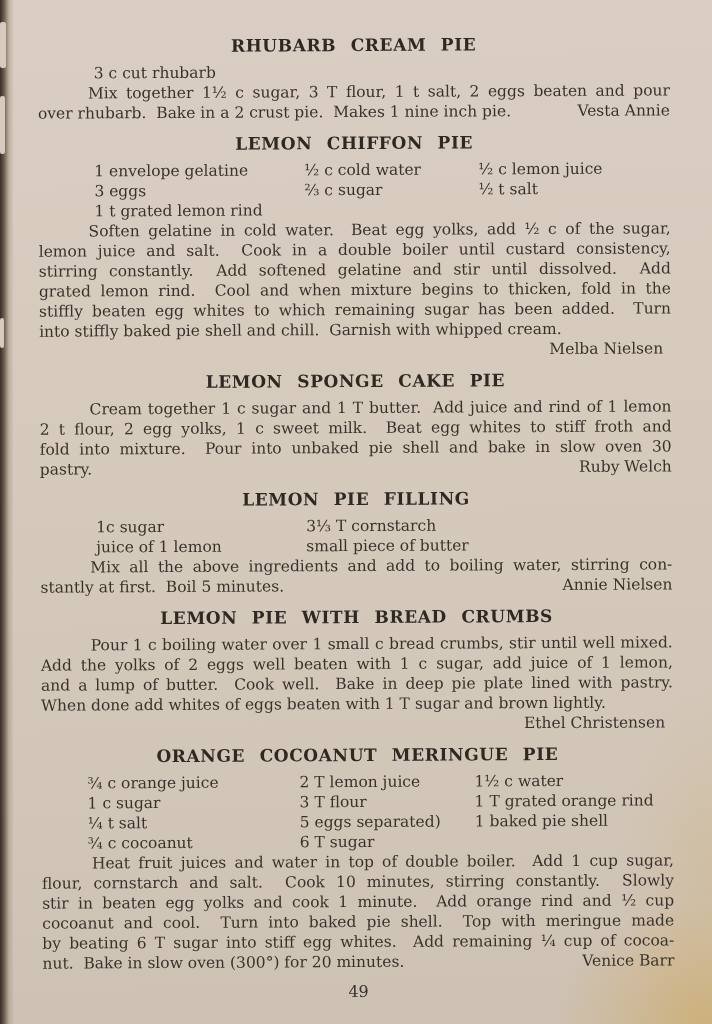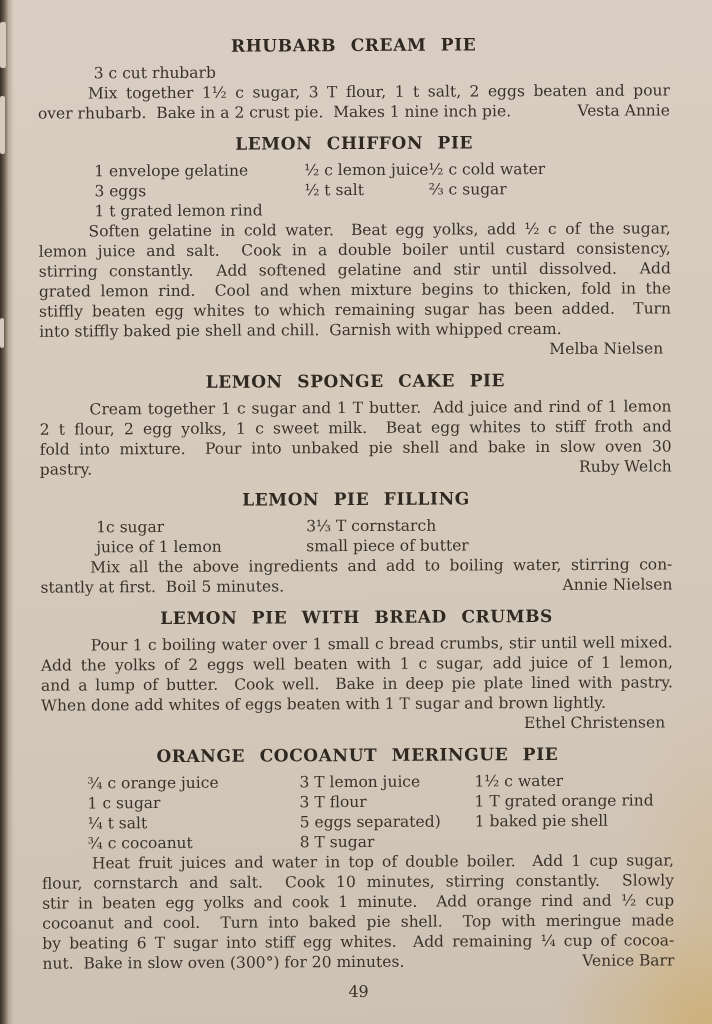--- a/index.html
+++ b/index.html
@@ -70,27 +70,27 @@
     </section>
 
     <section>
       <h2 class="rtitle">LEMON CHIFFON PIE</h2>
       <div class="ingcols" style="margin-left:56px">
         <div class="col" style="width:210px">
           <div class="line">1 envelope gelatine</div>
           <div class="line">3 eggs</div>
           <div class="line">1 t grated lemon rind</div>
         </div>
+        <div class="col" style="width:174px">
+          <div class="line">½ c cold water</div>
+          <div class="line">⅔ c sugar</div>
+        </div>
         <div class="col">
           <div class="line">½ c lemon juice</div>
           <div class="line">½ t salt</div>
-        </div>
-        <div class="col" style="width:174px">
-          <div class="line">½ c cold water</div>
-          <div class="line">⅔ c sugar</div>
         </div>
       </div>
       <div class="line just indent">Soften gelatine in cold water.  Beat egg yolks, add ½ c of the sugar,</div>
       <div class="line just">lemon juice and salt.  Cook in a double boiler until custard consistency,</div>
       <div class="line just">stirring constantly.  Add softened gelatine and stir until dissolved.  Add</div>
       <div class="line just">grated lemon rind.  Cool and when mixture begins to thicken, fold in the</div>
       <div class="line just">stiffly beaten egg whites to which remaining sugar has been added.  Turn</div>
       <div class="line">into stiffly baked pie shell and chill.  Garnish with whipped cream.</div>
       <div class="line attr-line">Melba Nielsen</div>
     </section>
@@ -137,24 +137,24 @@
     <section>
       <h2 class="rtitle">ORANGE COCOANUT MERINGUE PIE</h2>
       <div class="ingcols" style="margin-left:46px">
         <div class="col" style="width:212px">
           <div class="line">¾ c orange juice</div>
           <div class="line">1 c sugar</div>
           <div class="line">¼ t salt</div>
           <div class="line">¾ c cocoanut</div>
         </div>
         <div class="col" style="width:175px">
-          <div class="line">3 T lemon juice</div>
+          <div class="line">2 T lemon juice</div>
           <div class="line">3 T flour</div>
           <div class="line">5 eggs separated)</div>
-          <div class="line">8 T sugar</div>
+          <div class="line">6 T sugar</div>
         </div>
         <div class="col">
           <div class="line">1½ c water</div>
           <div class="line">1 T grated orange rind</div>
           <div class="line">1 baked pie shell</div>
         </div>
       </div>
       <div class="line just indent">Heat fruit juices and water in top of double boiler.  Add 1 cup sugar,</div>
       <div class="line just">flour, cornstarch and salt.  Cook 10 minutes, stirring constantly.  Slowly</div>
       <div class="line just">stir in beaten egg yolks and cook 1 minute.  Add orange rind and ½ cup</div>

